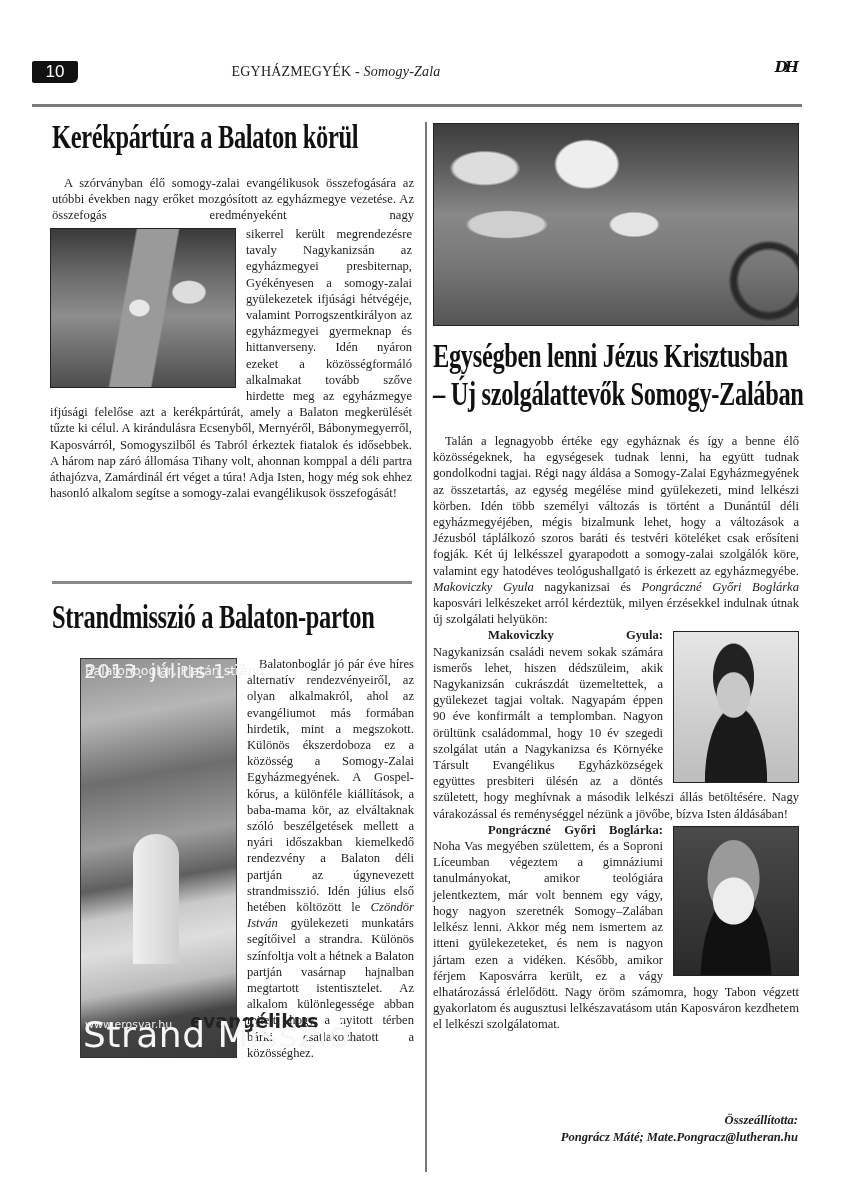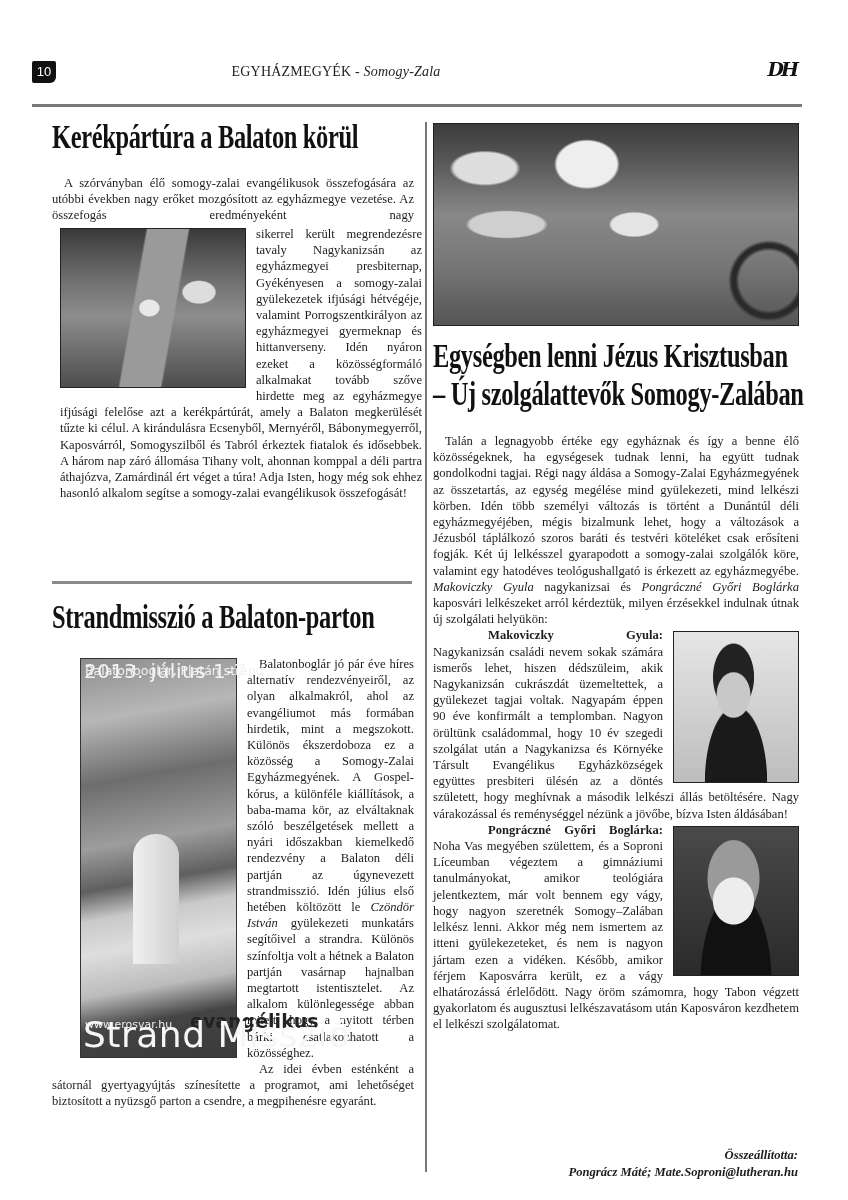--- a/index.html
+++ b/index.html
@@ -1,31 +1,31 @@
 <!DOCTYPE html>
 <html><head>
 <meta charset="utf-8">
 <style>
   * { box-sizing: border-box; margin: 0; padding: 0; }
   html, body { width: 848px; height: 1200px; background: #ffffff; overflow: hidden; }
   body { position: relative; font-family: "Liberation Serif", "DejaVu Serif", serif; color: #1a1a1a; }
 
   .page-num {
-    position: absolute; left: 32px; top: 61px; width: 24px; height: 22px;
+    position: absolute; left: 32px; top: 61px; width: 46px; height: 22px;
     background: #111; color: #fff; font-family: "Liberation Sans", sans-serif;
-    font-size: 13px; line-height: 22px; text-align: center; border-radius: 2px 2px 6px 2px;
+    font-size: 17px; line-height: 22px; text-align: center; border-radius: 2px 2px 6px 2px;
   }
   .running-head {
     position: absolute; left: 0; width: 672px; top: 64px; text-align: center;
     font-family: "Liberation Serif", serif; font-size: 14px; color: #222; letter-spacing: 0.2px;
   }
   .running-head em { font-style: italic; }
   .logo {
     position: absolute; right: 52px; top: 58px; font-family: "DejaVu Serif", serif;
-    font-style: italic; font-weight: bold; font-size: 19px; color: #111; letter-spacing: -3px;
+    font-style: italic; font-weight: bold; font-size: 15px; color: #111; letter-spacing: -3px;
   }
   .head-rule { position: absolute; left: 32px; top: 104px; width: 770px; height: 3px; background: #7a7a7a; }
   .col-rule { position: absolute; left: 425px; top: 122px; width: 2px; height: 1050px; background: #777; }
 
   h1.headline {
     position: absolute; font-family: "Liberation Sans Narrow", "Liberation Serif", serif;
     font-weight: bold; color: #111; line-height: 1.12; transform-origin: left top;
   }
   .h1-a { left: 52px; top: 118px; font-size: 34px; transform: scaleX(0.72); white-space: nowrap; letter-spacing: -0.5px; }
   .h1-b { left: 52px; top: 598px; font-size: 34px; transform: scaleX(0.72); white-space: nowrap; letter-spacing: -0.5px; }
@@ -86,61 +86,60 @@
   }
   .portrait-f {
     height: 150px;
     background:
       radial-gradient(ellipse at 48% 50%, #ededed 0 22%, transparent 23%),
       radial-gradient(ellipse at 48% 35%, #9a9a9a 0 28%, transparent 29%),
       radial-gradient(ellipse at 50% 105%, #111 0 40%, transparent 41%),
       linear-gradient(180deg, #4a4a4a, #2a2a2a);
   }
 
-  .credit { position: absolute; right: 50px; top: 1112px; text-align: right; font-style: italic; font-weight: bold; font-size: 12.6px; line-height: 17px; color: #1c1c1c; margin-top: 35px; }
+  .credit { position: absolute; right: 50px; top: 1112px; text-align: right; font-style: italic; font-weight: bold; font-size: 12.6px; line-height: 17px; color: #1c1c1c; }
 </style>
 </head>
 <body>
 
 <div class="page-num">10</div>
 <div class="running-head"><span>EGYHÁZMEGYÉK</span><span> - </span><em>Somogy-Zala</em></div>
 <div class="logo">DH</div>
 <div class="head-rule"></div>
 <div class="col-rule"></div>
 
 <h1 class="headline h1-a">Kerékpártúra a Balaton körül</h1>
 <div class="text" style="left:52px; top:175px; width:362px;">
   <p style="height: 49px; overflow: hidden; margin-bottom: 16px; text-align-last: justify;" id="a1-top">A szórványban élő somogy-zalai evangélikusok összefogására az utóbbi években nagy erőket mozgósított az egyházmegye vezetése. Az összefogás eredményeként nagy</p>
 </div>
-<div class="text" style="left:60px; top:226px; width:362px;">
+<div class="text" style="left:50px; top:226px; width:362px;">
   <div class="photo photo-bikes float-l"></div>
   <p id="a1-body" style="text-indent:0;">sikerrel került megrendezésre tavaly Nagykanizsán az egyházmegyei presbiternap, Gyékényesen a somogy-zalai gyülekezetek ifjúsági hétvégéje, valamint Porrogszentkirályon az egyházmegyei gyermeknap és hittanverseny. Idén nyáron ezeket a közösségformáló alkalmakat tovább szőve hirdette meg az egyházmegye ifjúsági felelőse azt a kerékpártúrát, amely a Balaton megkerülését tűzte ki célul. A kirándulásra Ecsenyből, Mernyéről, Bábonymegyerről, Kaposvárról, Somogyszilből és Tabról érkeztek fiatalok és idősebbek. A három nap záró állomása Tihany volt, ahonnan komppal a déli partra áthajózva, Zamárdinál ért véget a túra! Adja Isten, hogy még sok ehhez hasonló alkalom segítse a somogy-zalai evangélikusok összefogását!</p>
 </div>
 
 <div class="sec-rule"></div>
 
 <h1 class="headline h1-b">Strandmisszió a Balaton-parton</h1>
 <div class="text" style="left:52px; top:656px; width:362px;">
   <div class="poster float-l">
     <div class="p-tower"></div>
     <div class="p-top">Balatonboglár, Platán strand</div>
     <div class="p-date">2013. július 1-7.</div>
     <div class="p-url">www.erosvar.hu</div>
     <div class="p-ev">evangélikus</div>
     <div class="p-strand">Strand Misszió</div>
   </div>
   <p><span>Balatonboglár jó pár éve híres alternatív rendezvényeiről, az olyan alkalmakról, ahol az evangéliumot más formában hirdetik, mint a megszokott. Különös ékszerdoboza ez a közösség a Somogy-Zalai Egyházmegyének. A Gospel-kórus, a különféle kiállítások, a baba-mama kör, az elváltaknak szóló beszélgetések mellett a nyári időszakban kiemelkedő rendezvény a Balaton déli partján az úgynevezett strandmisszió. Idén július első hetében költözött le </span><em>Czöndör István</em><span> gyülekezeti munkatárs segítőivel a strandra. Különös színfoltja volt a hétnek a Balaton partján vasárnap hajnalban megtartott istentisztelet. Az alkalom különlegessége abban rejlett, hogy a nyitott térben bárki csatlakozhatott a közösséghez.</span></p>
-  <p><span>Az idei évben esténként a sátornál gyertyagyújtás színesítette a programot, ami lehetőséget biztosított a nyüzsgő parton a csendre, a megpihenésre egyaránt.</span></p>
 </div>
 
 <div class="photo photo-group"></div>
 <h1 class="headline h1-c"><span>Egységben lenni Jézus Krisztusban</span><br><span>– Új szolgálattevők Somogy-Zalában</span></h1>
 <div class="text" style="left:433px; top:433px; width:366px;">
   <p><span>Talán a legnagyobb értéke egy egyháznak és így a benne élő közösségeknek, ha egységesek tudnak lenni, ha együtt tudnak gondolkodni tagjai. Régi nagy áldása a Somogy-Zalai Egyházmegyének az összetartás, az egység megélése mind gyülekezeti, mind lelkészi körben. Idén több személyi változás is történt a Dunántúl déli egyházmegyéjében, mégis bizalmunk lehet, hogy a változások a Jézusból táplálkozó szoros baráti és testvéri köteléket csak erősíteni fogják. Két új lelkésszel gyarapodott a somogy-zalai szolgálók köre, valamint egy hatodéves teológushallgató is érkezett az egyházmegyébe. </span><em>Makoviczky Gyula</em><span> nagykanizsai és </span><em>Pongráczné Győri Boglárka</em><span> kaposvári lelkészeket arról kérdeztük, milyen érzésekkel indulnak útnak új szolgálati helyükön:</span></p>
   <div class="photo portrait portrait-m float-r"></div>
   <p><b>Makoviczky Gyula:</b><span> Nagykanizsán családi nevem sokak számára ismerős lehet, hiszen dédszüleim, akik Nagykanizsán cukrászdát üzemeltettek, a gyülekezet tagjai voltak. Nagyapám éppen 90 éve konfirmált a templomban. Nagyon örültünk családommal, hogy 10 év szegedi szolgálat után a Nagykanizsa és Környéke Társult Evangélikus Egyházközségek együttes presbiteri ülésén az a döntés született, hogy meghívnak a második lelkészi állás betöltésére. Nagy várakozással és reménységgel nézünk a jövőbe, bízva Isten áldásában!</span></p>
   <div class="photo portrait portrait-f float-r"></div>
   <p><b>Pongráczné Győri Boglárka:</b><span> Noha Vas megyében születtem, és a Soproni Líceumban végeztem a gimnáziumi tanulmányokat, amikor teológiára jelentkeztem, már volt bennem egy vágy, hogy nagyon szeretnék Somogy–Zalában lelkész lenni. Akkor még nem ismertem az itteni gyülekezeteket, és nem is nagyon jártam ezen a vidéken. Később, amikor férjem Kaposvárra került, ez a vágy elhatározássá érlelődött. Nagy öröm számomra, hogy Tabon végzett gyakorlatom és augusztusi lelkészavatásom után Kaposváron kezdhetem el lelkészi szolgálatomat.</span></p>
 </div>
 <div class="credit">
   <div>Összeállította:</div>
-  <div>Pongrácz Máté; Mate.Soproni@lutheran.hu</div>
+  <div>Pongrácz Máté; Mate.Pongracz@lutheran.hu</div>
 </div>
 
 </body></html>

